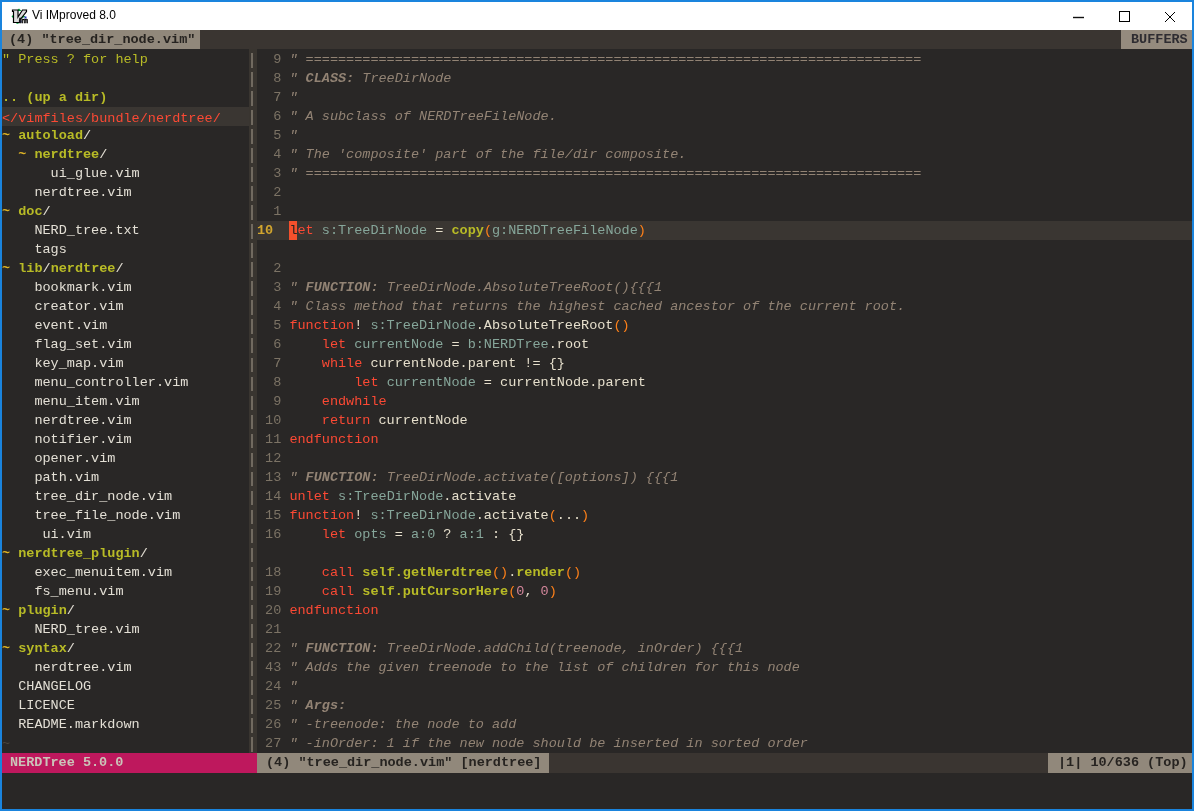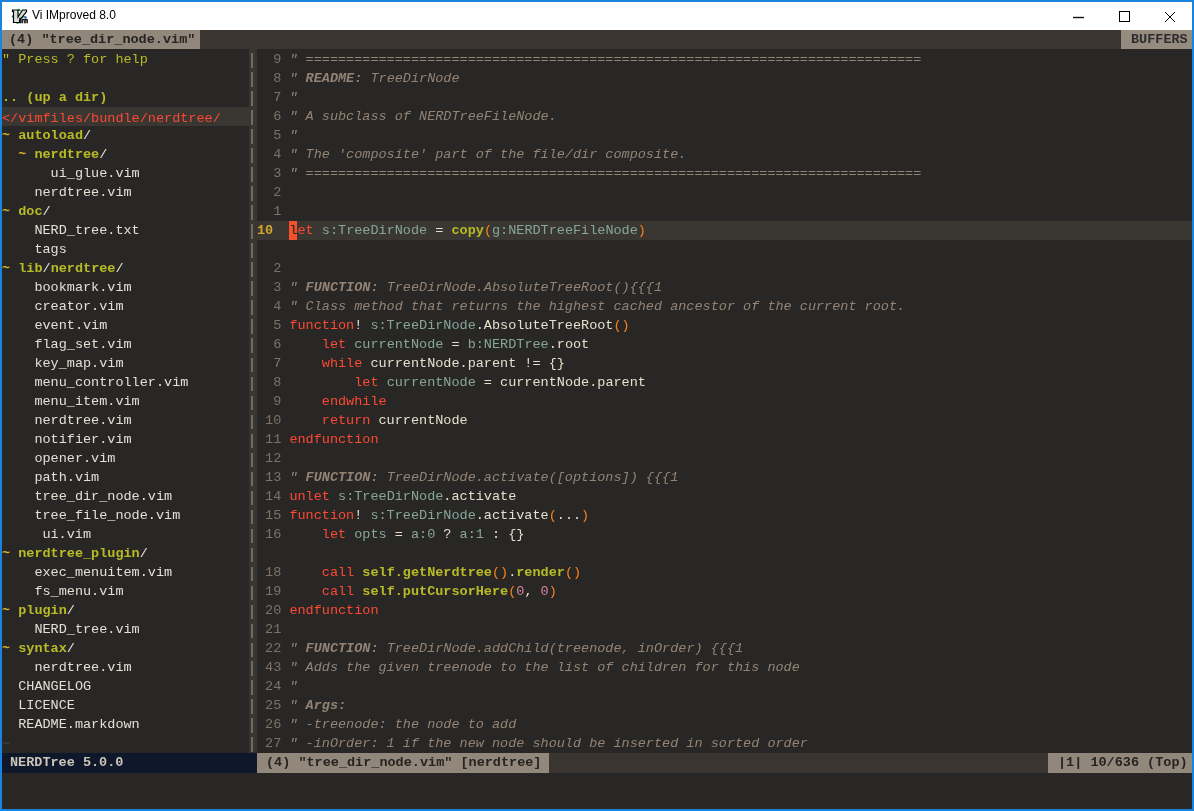--- a/index.html
+++ b/index.html
@@ -92,21 +92,21 @@
 <div class="ln" style="left:2px;top:581.5px"><i class="wf">    fs_menu.vim</i></div>
 <div class="ln" style="left:2px;top:600.5px"><i class="ti">~ </i><i class="di">plugin</i><i class="wf">/</i></div>
 <div class="ln" style="left:2px;top:619.5px"><i class="wf">    NERD_tree.vim</i></div>
 <div class="ln" style="left:2px;top:638.5px"><i class="ti">~ </i><i class="di">syntax</i><i class="wf">/</i></div>
 <div class="ln" style="left:2px;top:657.5px"><i class="wf">    nerdtree.vim</i></div>
 <div class="ln" style="left:2px;top:676.5px"><i class="wf">  CHANGELOG</i></div>
 <div class="ln" style="left:2px;top:695.5px"><i class="wf">  LICENCE</i></div>
 <div class="ln" style="left:2px;top:714.5px"><i class="wf">  README.markdown</i></div>
 <div class="ln" style="left:2px;top:733.5px"><i class="dim">~</i></div>
 <div class="ln" style="left:257px;top:49.5px"><i class="n">  9 </i><i class="c">" ============================================================================</i></div>
-<div class="ln" style="left:257px;top:68.5px"><i class="n">  8 </i><i class="c">" </i><i class="cb">README:</i><i class="c"> TreeDirNode</i></div>
+<div class="ln" style="left:257px;top:68.5px"><i class="n">  8 </i><i class="c">" </i><i class="cb">CLASS:</i><i class="c"> TreeDirNode</i></div>
 <div class="ln" style="left:257px;top:87.5px"><i class="n">  7 </i><i class="c">"</i></div>
 <div class="ln" style="left:257px;top:106.5px"><i class="n">  6 </i><i class="c">" A subclass of NERDTreeFileNode.</i></div>
 <div class="ln" style="left:257px;top:125.5px"><i class="n">  5 </i><i class="c">"</i></div>
 <div class="ln" style="left:257px;top:144.5px"><i class="n">  4 </i><i class="c">" The 'composite' part of the file/dir composite.</i></div>
 <div class="ln" style="left:257px;top:163.5px"><i class="n">  3 </i><i class="c">" ============================================================================</i></div>
 <div class="ln" style="left:257px;top:182.5px"><i class="n">  2 </i></div>
 <div class="ln" style="left:257px;top:201.5px"><i class="n">  1 </i></div>
 <div class="ln" style="left:257px;top:220.5px"><i class="cn">10  </i><i class="cur">l</i><i class="r">et</i> <i class="b">s:TreeDirNode</i> = <i class="g">copy</i><i class="o">(</i><i class="b">g:NERDTreeFileNode</i><i class="o">)</i></div>
 <div class="ln" style="left:257px;top:258.5px"><i class="n">  2 </i></div>
 <div class="ln" style="left:257px;top:277.5px"><i class="n">  3 </i><i class="c">" </i><i class="cb">FUNCTION:</i><i class="c"> TreeDirNode.AbsoluteTreeRoot(){{{1</i></div>
@@ -127,18 +127,18 @@
 <div class="ln" style="left:257px;top:581.5px"><i class="n"> 19 </i>    <i class="r">call</i> <i class="g">self.putCursorHere</i><i class="o">(</i><i class="p">0</i>, <i class="p">0</i><i class="o">)</i></div>
 <div class="ln" style="left:257px;top:600.5px"><i class="n"> 20 </i><i class="r">endfunction</i></div>
 <div class="ln" style="left:257px;top:619.5px"><i class="n"> 21 </i></div>
 <div class="ln" style="left:257px;top:638.5px"><i class="n"> 22 </i><i class="c">" </i><i class="cb">FUNCTION:</i><i class="c"> TreeDirNode.addChild(treenode, inOrder) {{{1</i></div>
 <div class="ln" style="left:257px;top:657.5px"><i class="n"> 43 </i><i class="c">" Adds the given treenode to the list of children for this node</i></div>
 <div class="ln" style="left:257px;top:676.5px"><i class="n"> 24 </i><i class="c">"</i></div>
 <div class="ln" style="left:257px;top:695.5px"><i class="n"> 25 </i><i class="c">" </i><i class="cb">Args:</i></div>
 <div class="ln" style="left:257px;top:714.5px"><i class="n"> 26 </i><i class="c">" -treenode: the node to add</i></div>
 <div class="ln" style="left:257px;top:733.5px"><i class="n"> 27 </i><i class="c">" -inOrder: 1 if the new node should be inserted in sorted order</i></div>
  <div id="status">
-  <div class="seg" style="left:0;width:255px;background:#0f172a;color:#cbc4b9;font-weight:bold;"><span style="padding-left:8px">NERDTree 5.0.0</span></div>
+  <div class="seg" style="left:0;width:255px;background:#be185d;color:#cbc4b9;font-weight:bold;"><span style="padding-left:8px">NERDTree 5.0.0</span></div>
   <div class="seg" style="left:255px;width:292px;background:#91887b;color:#262320;font-weight:bold;"><span style="padding-left:9px">(4) "tree_dir_node.vim" [nerdtree]</span></div>
   <div class="seg" style="left:1046px;width:144px;background:#91887b;color:#262320;font-weight:bold;"><span style="padding-left:10px">|1| 10/636 (Top)</span></div>
  </div>
  <div id="cmd"></div>
 </div>
 
 </body></html>

